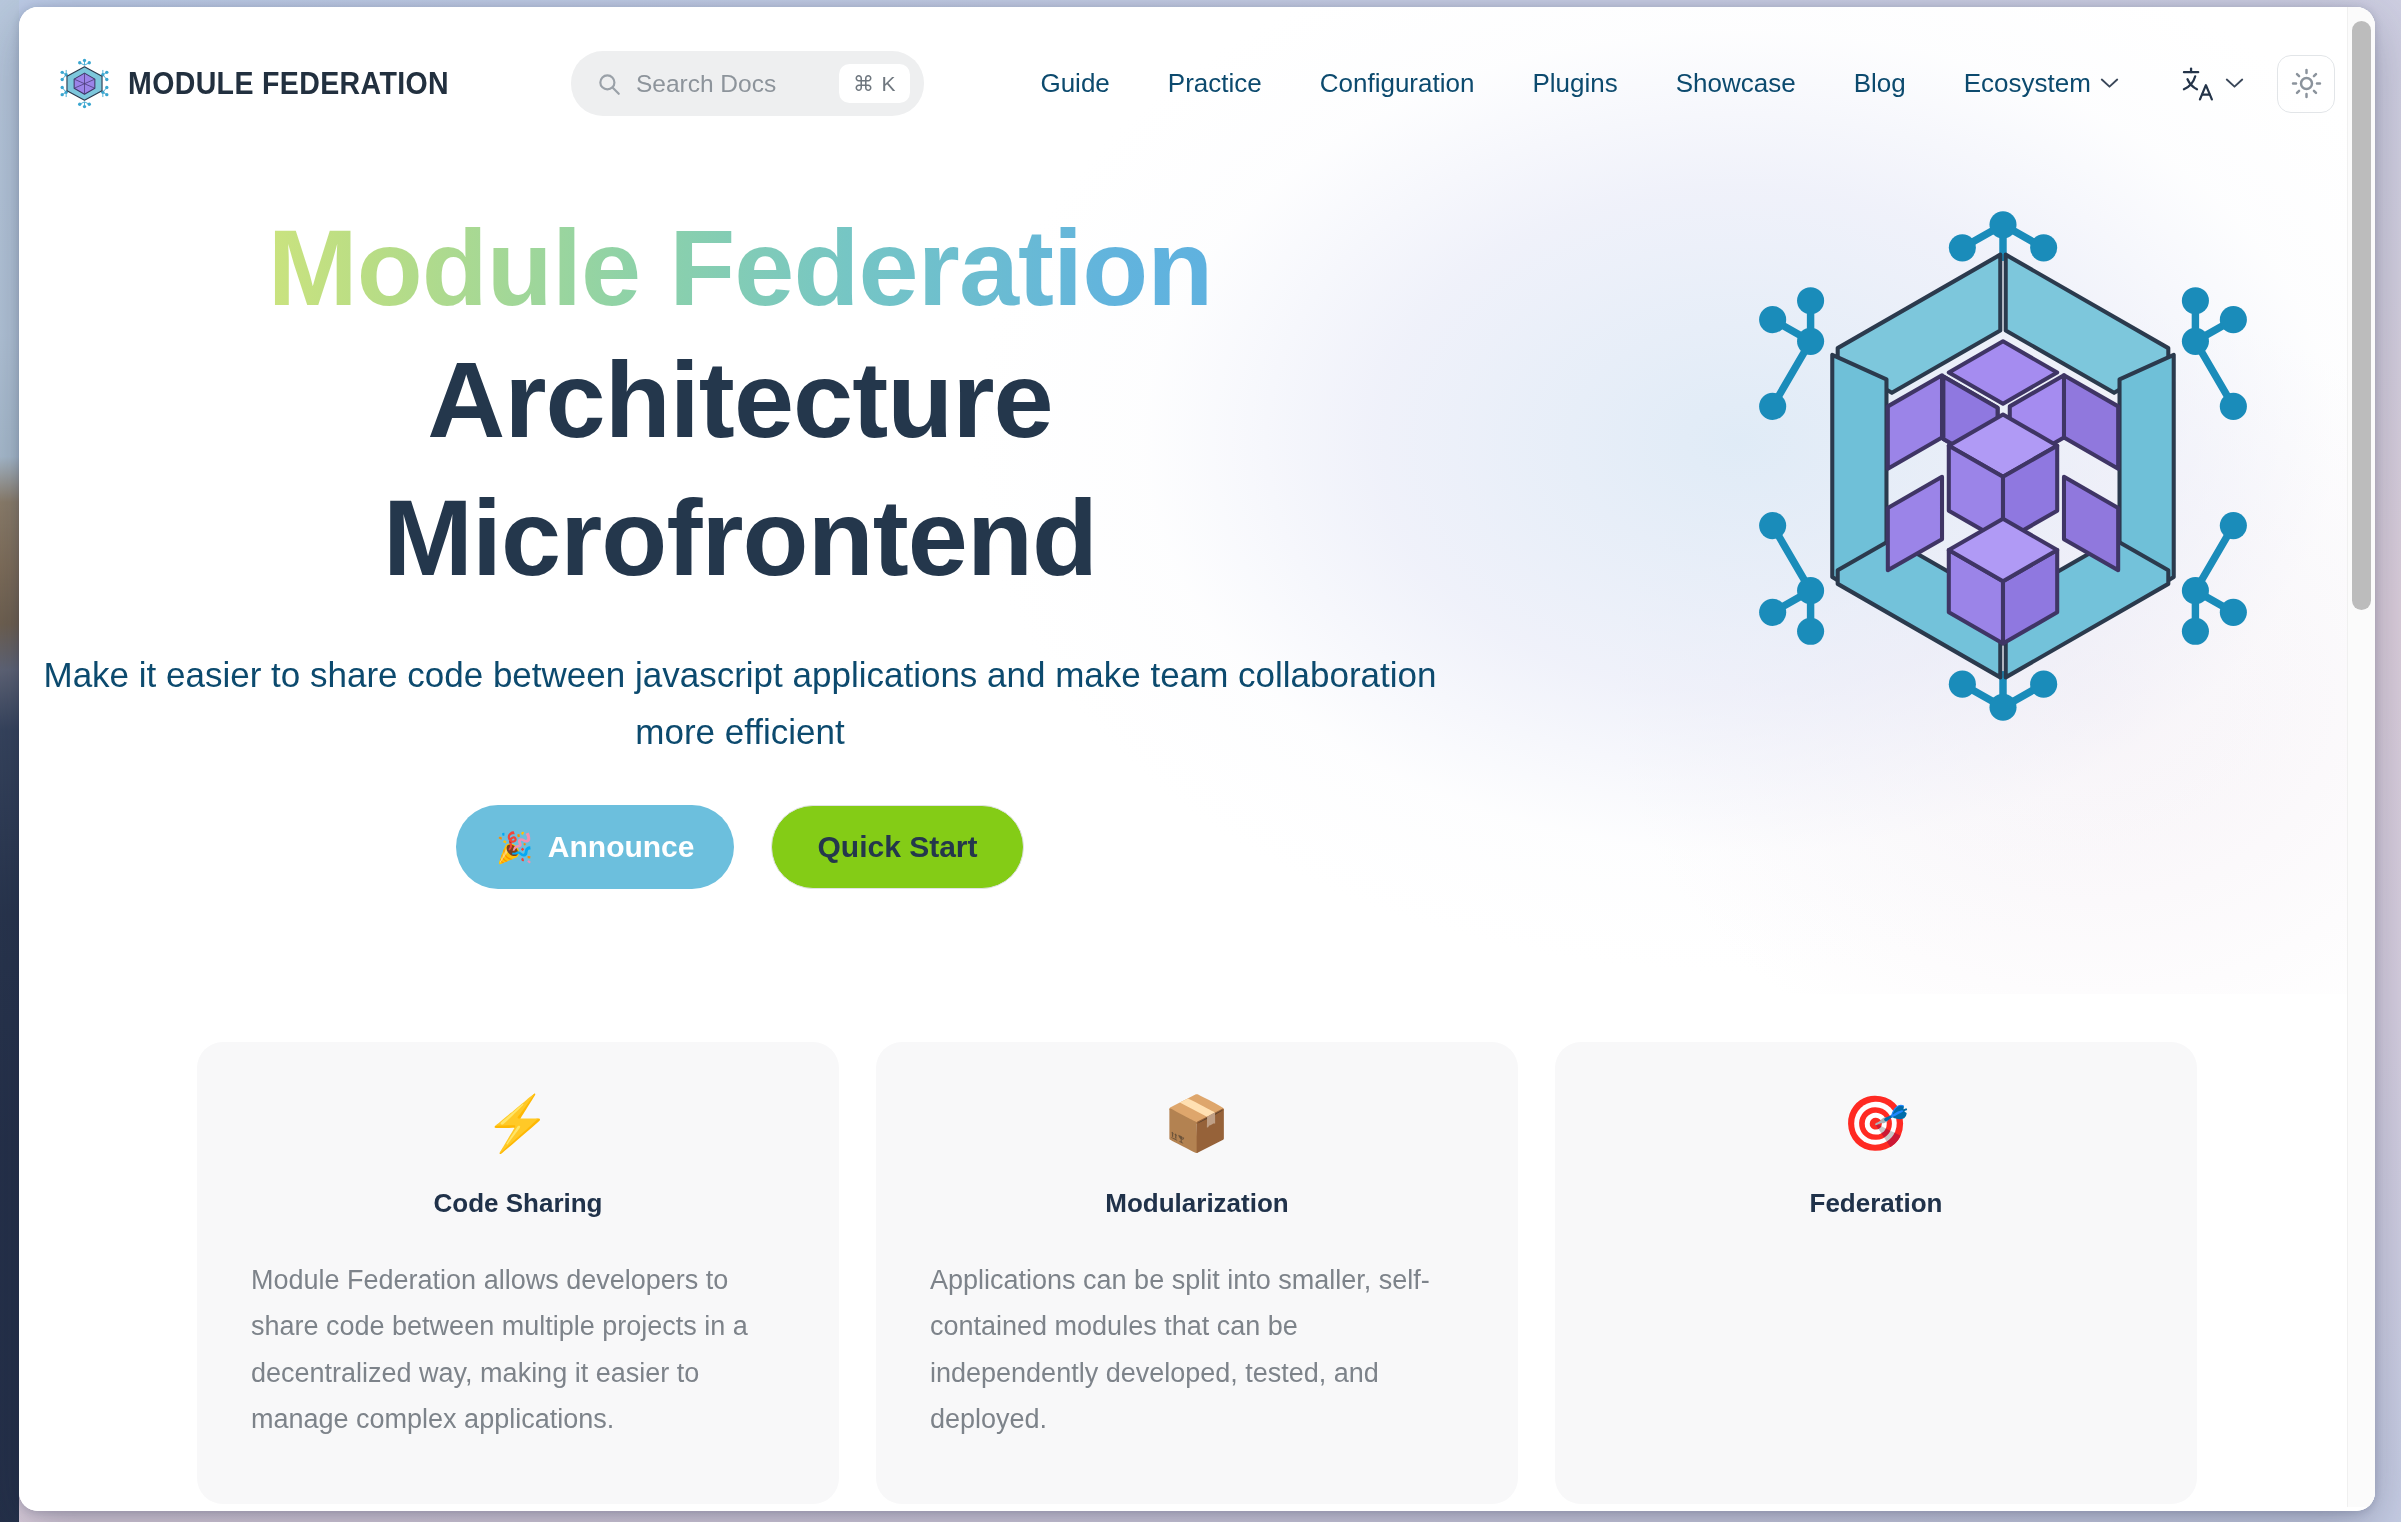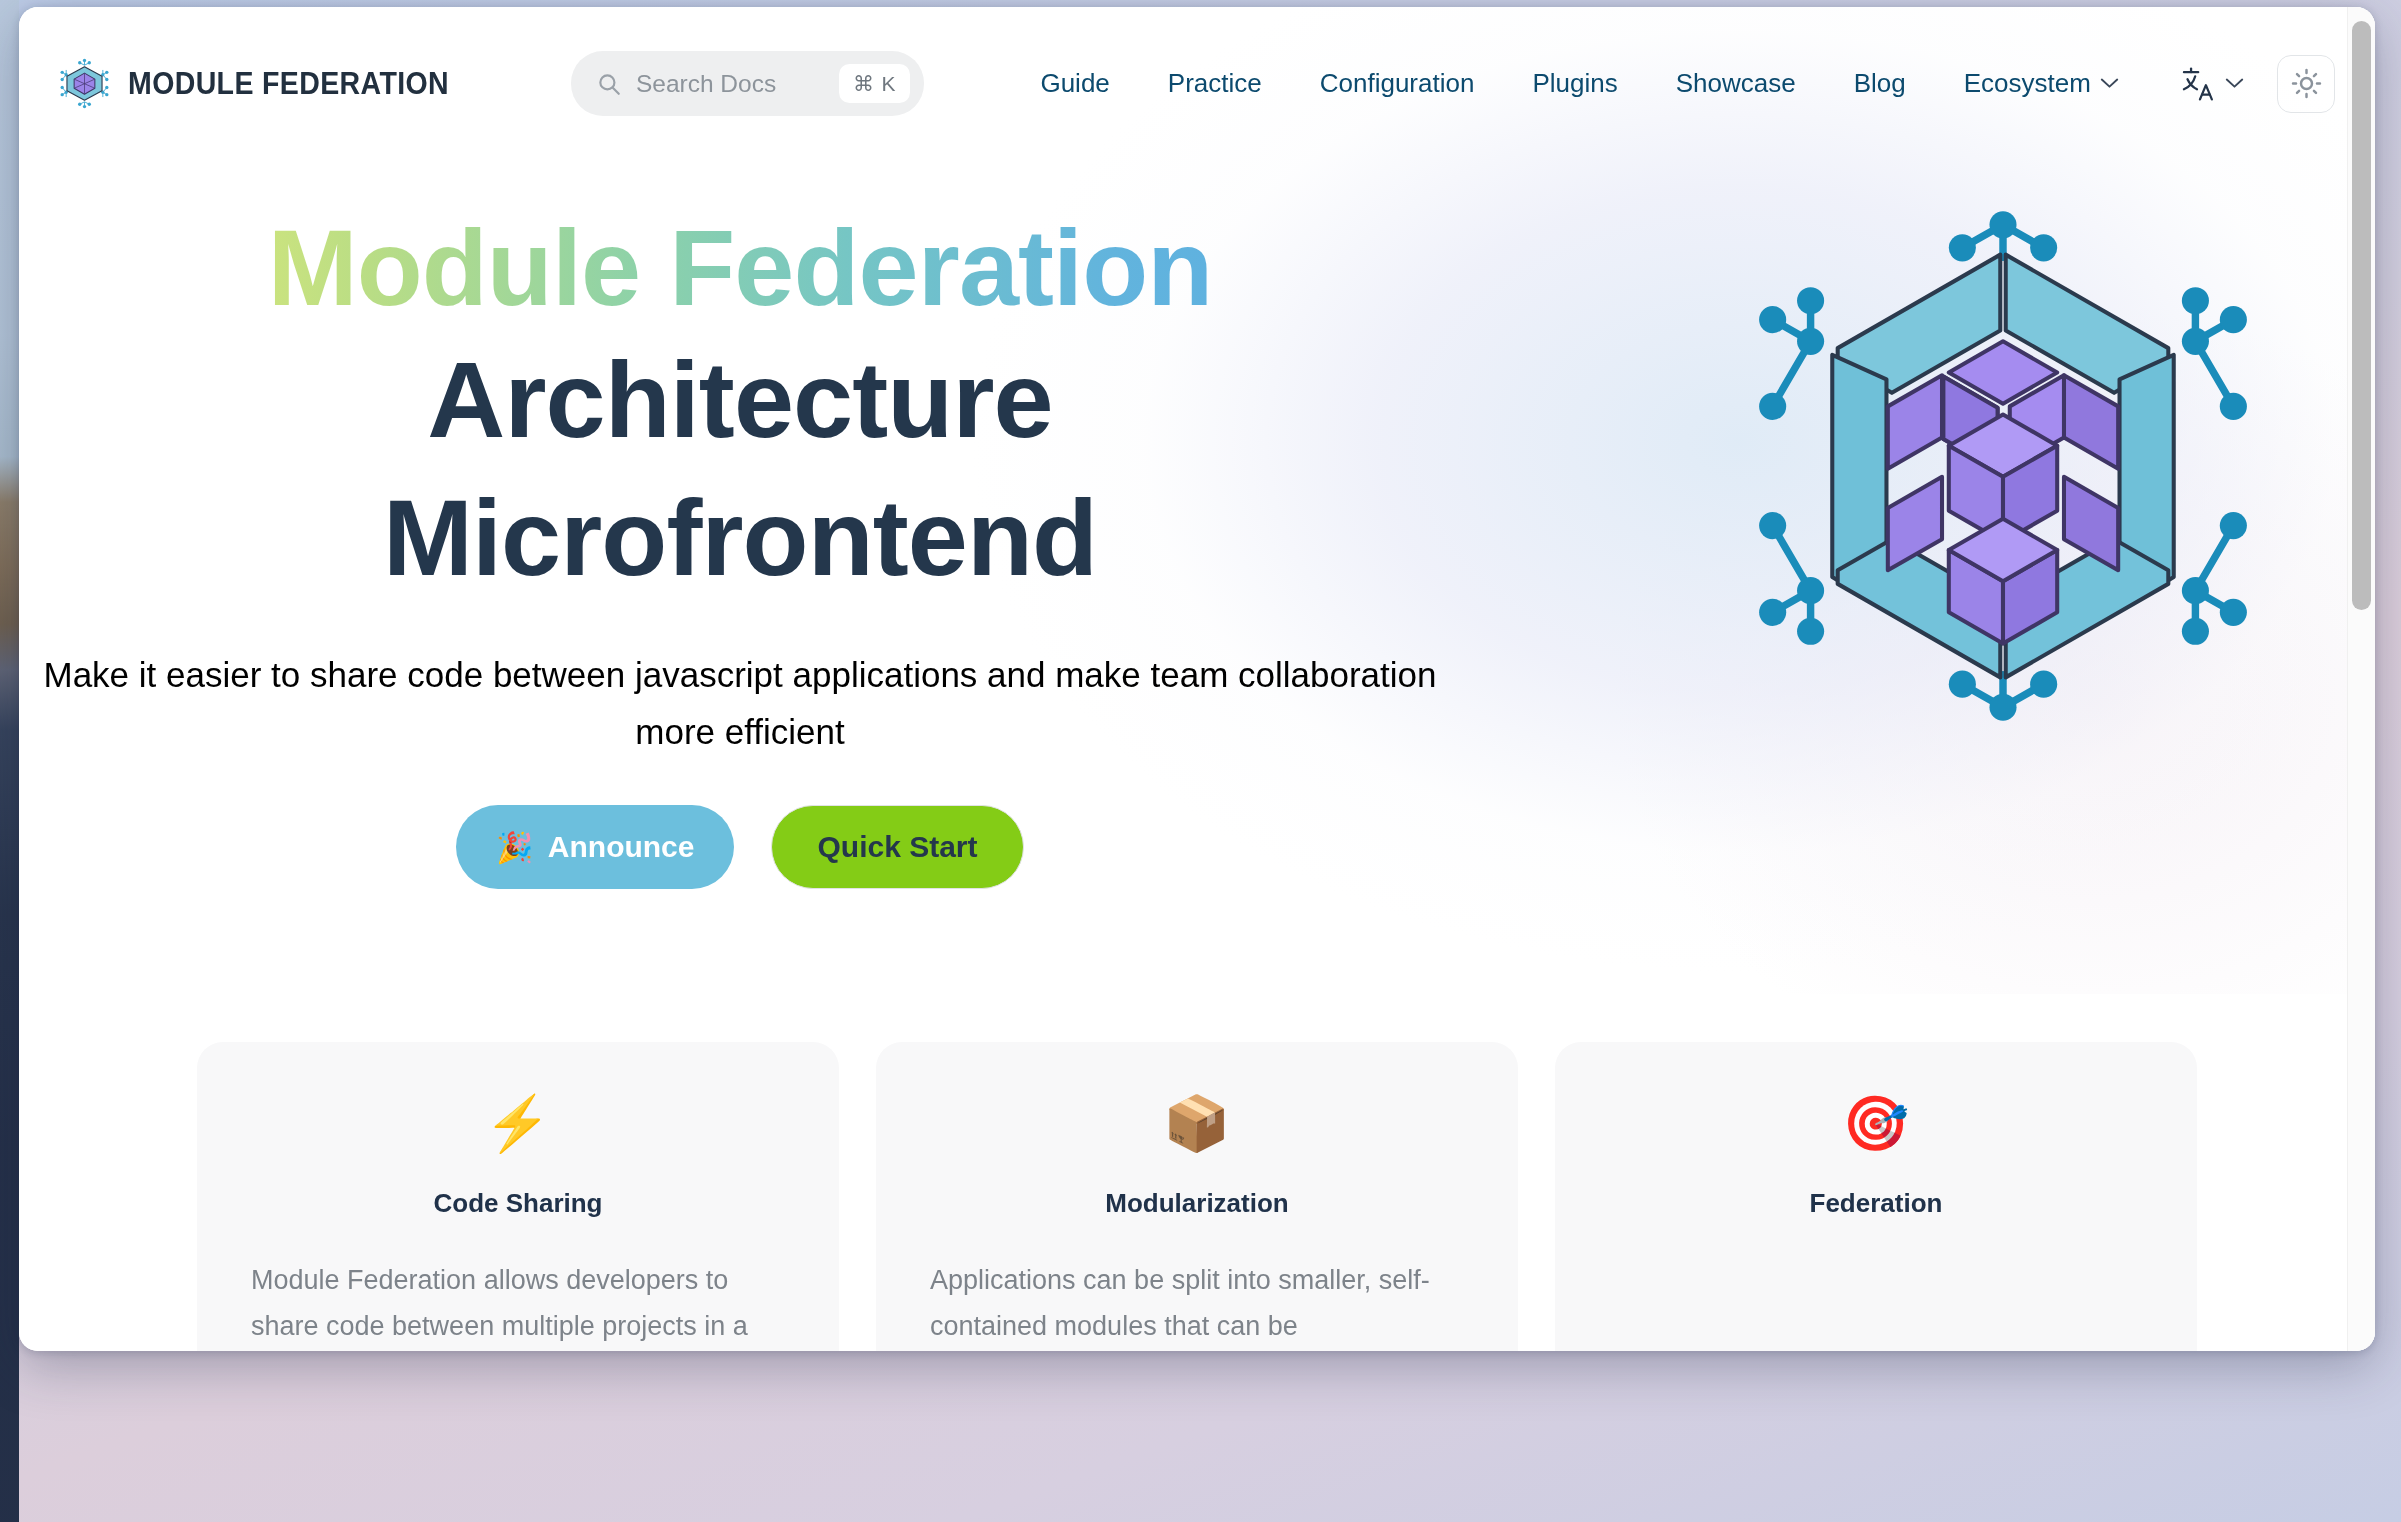--- a/index.html
+++ b/index.html
@@ -33,21 +33,21 @@
         #1b2740 75%, #1a2740 100%);
     opacity: .95;
   }
 
   
   #window {
     position: absolute;
     left: 19px;
     top: 7px;
     width: 2356px;
-    height: 1344px;
+    height: 1504px;
     background: #ffffff;
     border-radius: 19px;
     box-shadow: 0 15.7px 52px rgba(30,40,70,.30), 0 1.7px 8.7px rgba(30,40,70,.18);
     overflow: hidden;
   }
   #viewport {
     position: absolute;
     inset: 0;
     background: #ffffff;
     overflow: hidden;
@@ -196,21 +196,21 @@
     letter-spacing: -0.9px;
     color: #24374c;
     margin-top: 1.7px;
   }
   #hero-subtitle {
     margin: 40px auto 0;
     width: 1424px;
     margin-left: -52px;
     font-size: 35px;
     line-height: 1.62;
-    color: #000000;
+    color: #0c4a6e;
     font-weight: 400;
   }
   #hero-buttons {
     margin-top: 45px;
     display: flex;
     justify-content: center;
     gap: 37px;
   }
   .btn {
     height: 84px;

